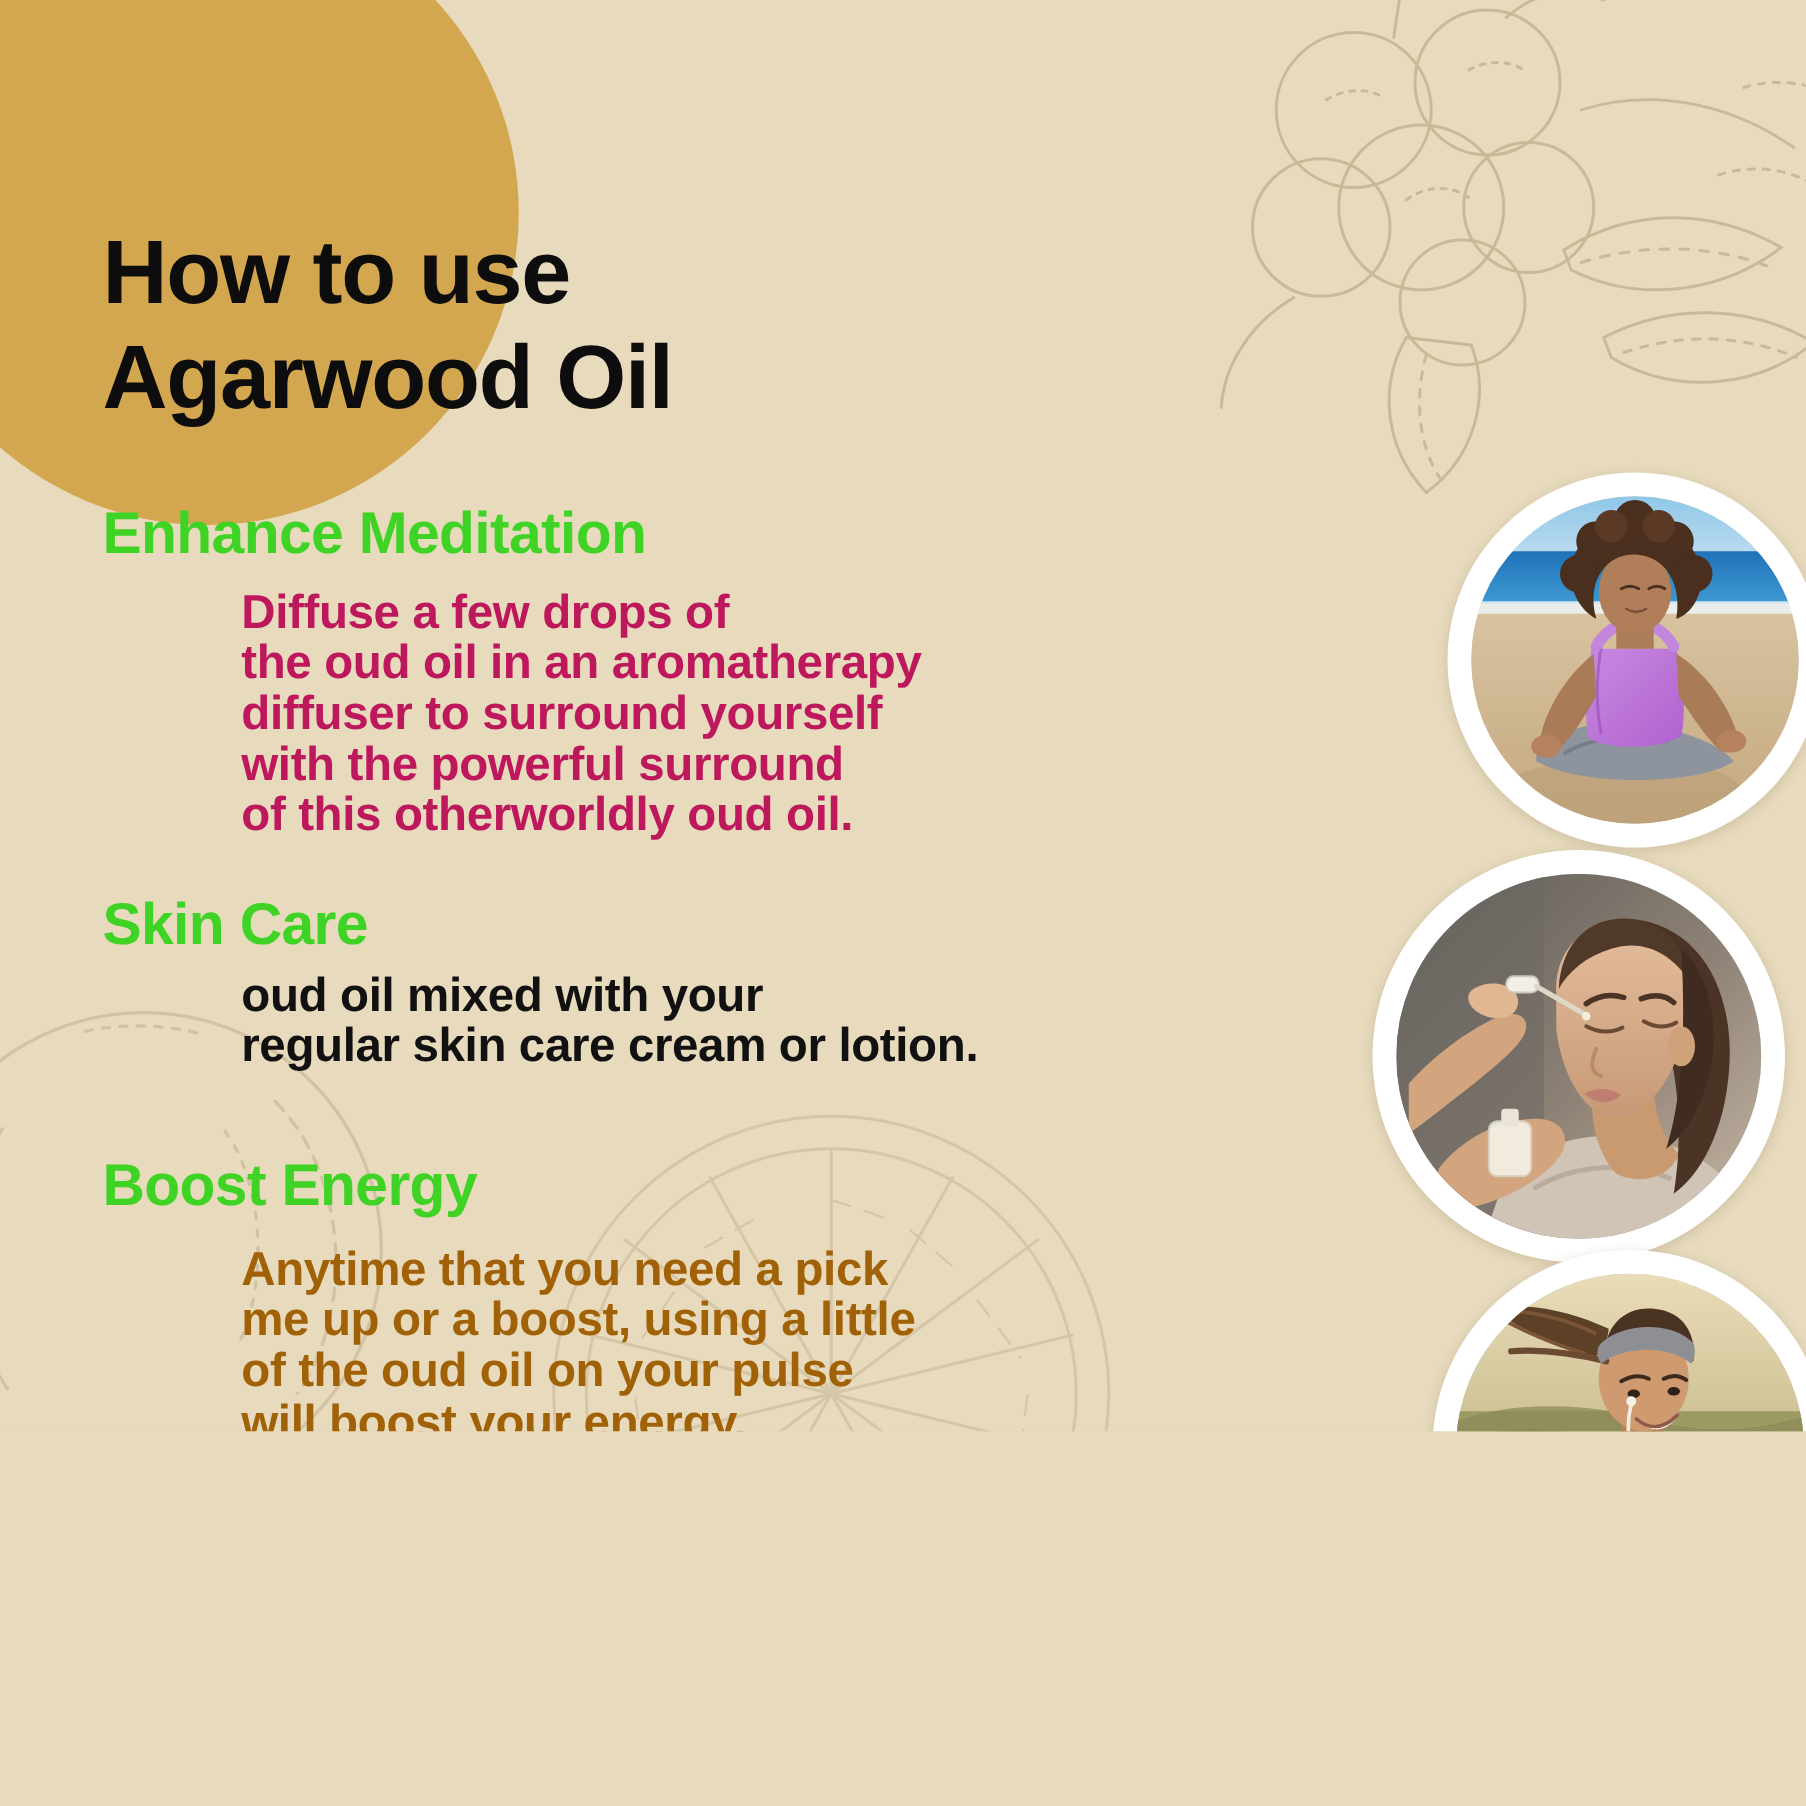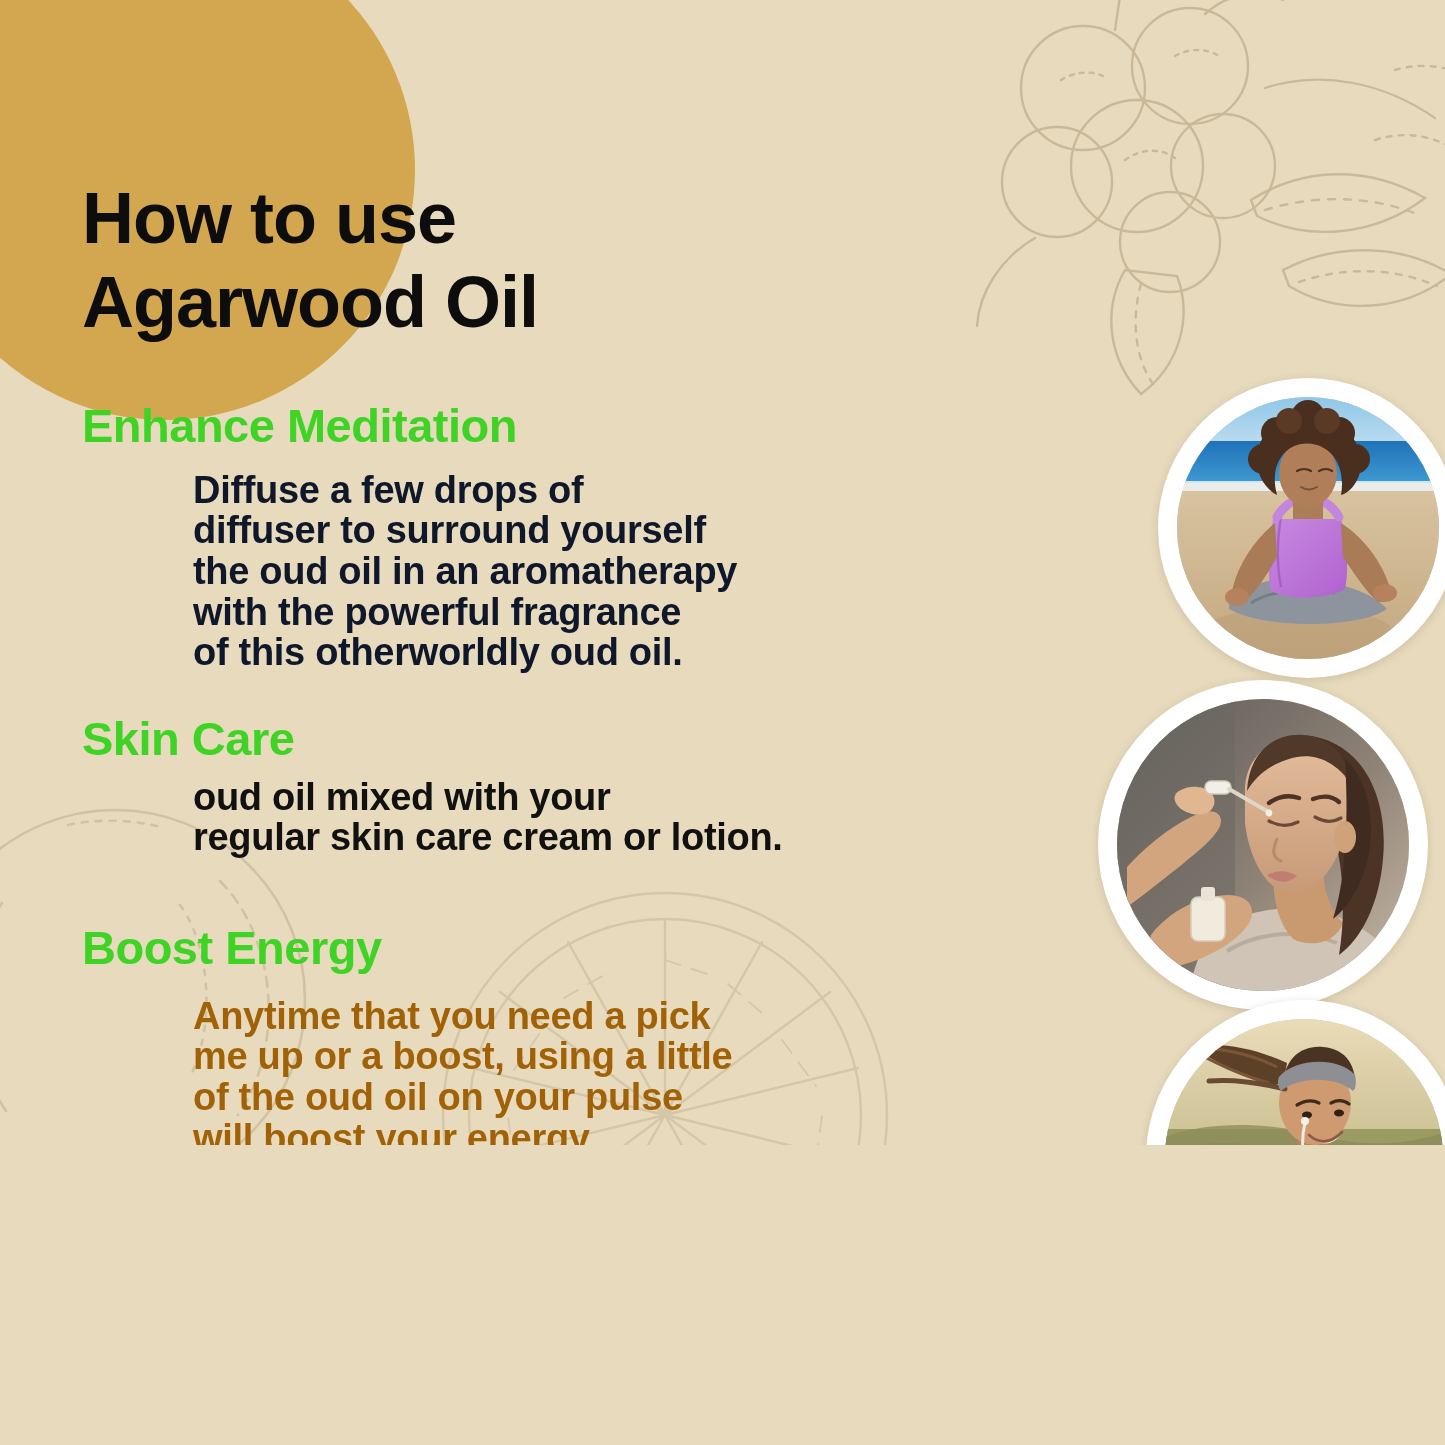--- a/index.html
+++ b/index.html
@@ -139,25 +139,25 @@
 
   <h1 id="headline" style="color: rgb(13, 13, 13);">
     <span class="l">How to use</span>
     <span class="l">Agarwood Oil</span>
   </h1>
 
   <div id="sections">
 
     <div class="section" id="sec-0">
       <div class="sec-head" style="color: rgb(62, 211, 37);">Enhance Meditation</div>
-      <div class="sec-body" style="color: #0f172a;">
+      <div class="sec-body" style="color: #be185d;">
         <span class="l">Diffuse a few drops of</span>
+        <span class="l">the oud oil in an aromatherapy</span>
         <span class="l">diffuser to surround yourself</span>
-        <span class="l">the oud oil in an aromatherapy</span>
-        <span class="l">with the powerful fragrance</span>
+        <span class="l">with the powerful surround</span>
         <span class="l">of this otherworldly oud oil.</span>
       </div>
     </div>
 
     <div class="section" id="sec-1">
       <div class="sec-head" style="color: rgb(62, 211, 37);">Skin Care</div>
       <div class="sec-body" style="color: rgb(17, 17, 17);">
         <span class="l">oud oil mixed with your</span>
         <span class="l">regular skin care cream or lotion.</span>
       </div>

